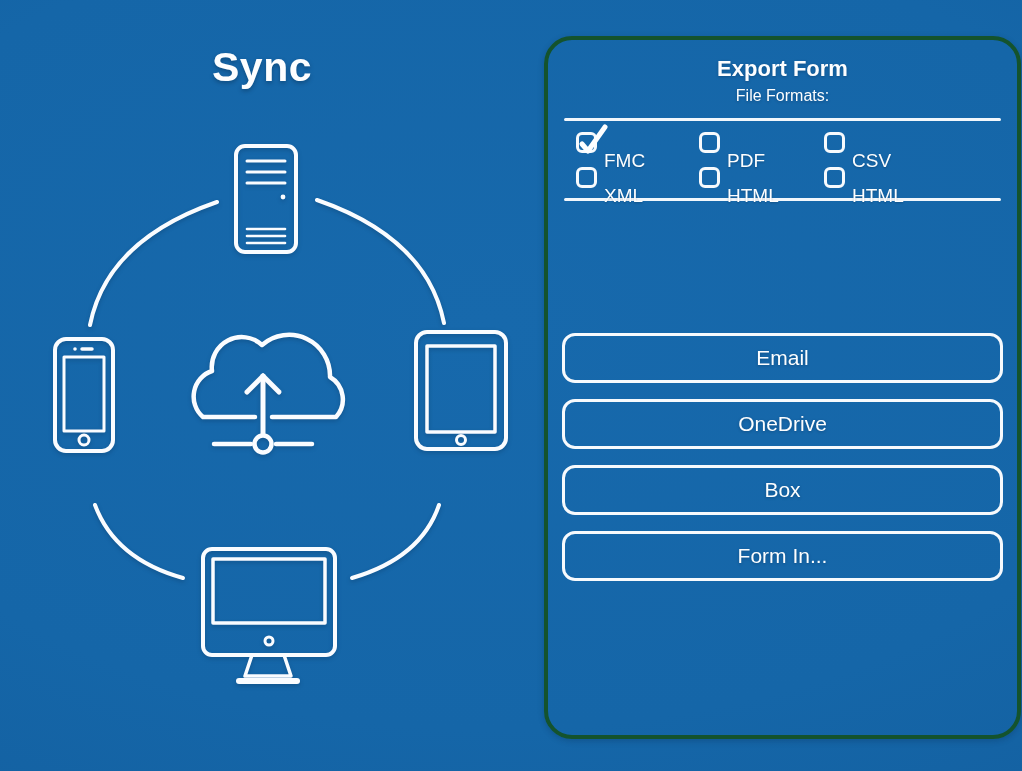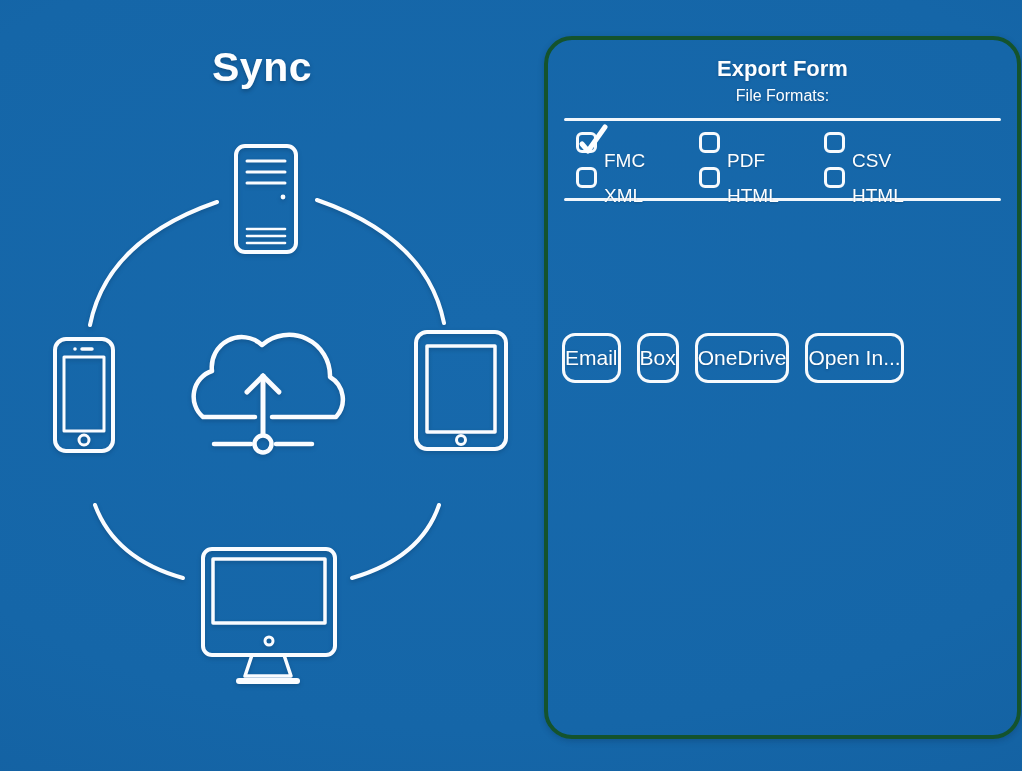--- a/index.html
+++ b/index.html
@@ -38,21 +38,21 @@
     display:grid; grid-template-columns:123px 125px auto; row-gap:14px;
   }
   .fmt { display:flex; align-items:center; gap:7px; height:21px; cursor:default; }
   .cb {
     position:relative; flex:none; width:21px; height:21px; box-sizing:border-box;
     border:3px solid #f7fafd; border-radius:6px;
   }
   .check { position:absolute; left:-1px; top:-12px; width:30px; height:32px; overflow:visible; }
   .check polyline { fill:none; stroke:#fdfeff; stroke-width:5; stroke-linecap:round; stroke-linejoin:round; }
   .fmt-label { font-size:19px; color:#fdfeff; text-shadow:0 1px 2px rgba(0,25,50,.3);margin-top:36px; }
-  .dests { margin:132px 14px 0 14px; display:flex; flex-direction:row; gap:16px; }
+  .dests { margin:132px 14px 0 14px; display:flex; flex-direction:column; gap:16px; }
   .dest {
     height:50px; box-sizing:border-box; background:transparent;
     border:3px solid #f7fafd; border-radius:13px;
     display:flex; align-items:center; justify-content:center;
     font-family:inherit; font-size:21px; color:#fdfeff; text-shadow:0 1px 3px rgba(0,25,50,.3);
     padding:0; cursor:pointer;
   }
 </style>
 </head>
 <body>
@@ -168,21 +168,21 @@
       
     </span>
     <span class="fmt-label">HTML</span>
   </label>
 </div>
     <div class="sep"></div>
     <div class="dests" id="destinations">
   <button class="dest">Email</button>
 
 
+  <button class="dest">OneDrive</button>
+
   <button class="dest">Box</button>
 
-  <button class="dest">OneDrive</button>
 
-
-  <button class="dest">Open In...</button>
+  <button class="dest">Form In...</button>
 </div>
   </div>
 </div>
 
 </body></html>

